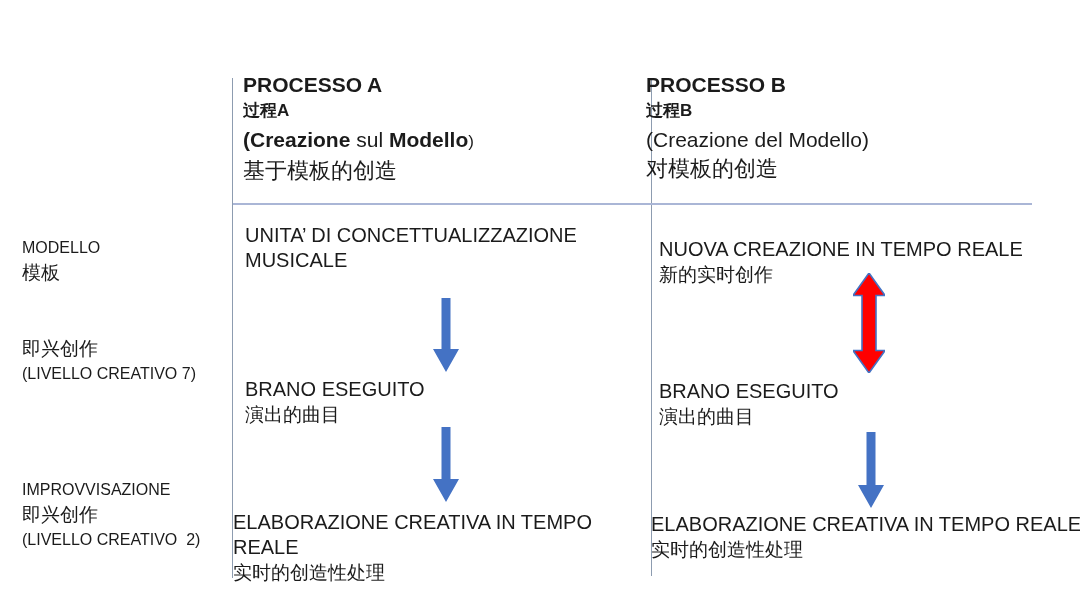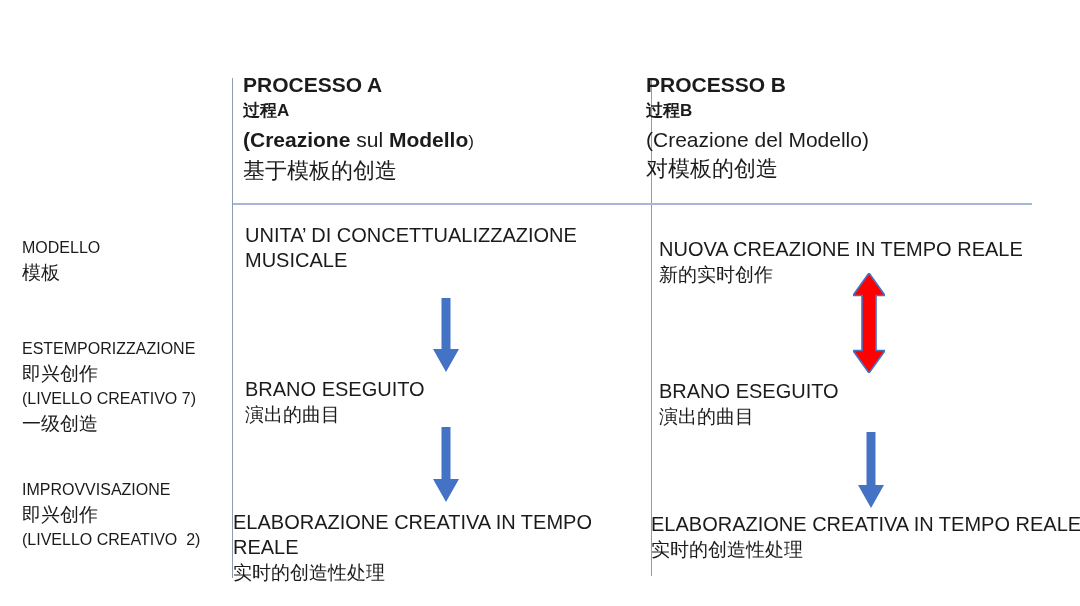--- a/index.html
+++ b/index.html
@@ -74,24 +74,22 @@
   <div class="tzh">过程B</div>
   <div class="sub"><span>(Creazione </span><span class="emph">del</span><span> Modello)</span><span class="close"></span></div>
   <div class="subzh">对模板的创造</div>
 </div>
 
 <div class="left-block lb1 ctr">
   <div class="it">MODELLO</div>
   <div class="zh">模板</div>
 </div>
 <div class="left-block lb2 ctr">
-  <div class="it">ESTEMPORIZZAZIONE</div>
   <div class="zh">即兴创作</div>
   <div class="it">(LIVELLO CREATIVO 7)</div>
-  <div class="zh">一级创造</div>
 </div>
 <div class="left-block lb3 ctr">
   <div class="it">IMPROVVISAZIONE</div>
   <div class="zh">即兴创作</div>
   <div class="it">(LIVELLO CREATIVO&nbsp; 2)</div>
 </div>
 
 <div class="node a-node1 ctr">
   <div class="it">UNITA’ DI CONCETTUALIZZAZIONE</div>
   <div class="it">MUSICALE</div>

